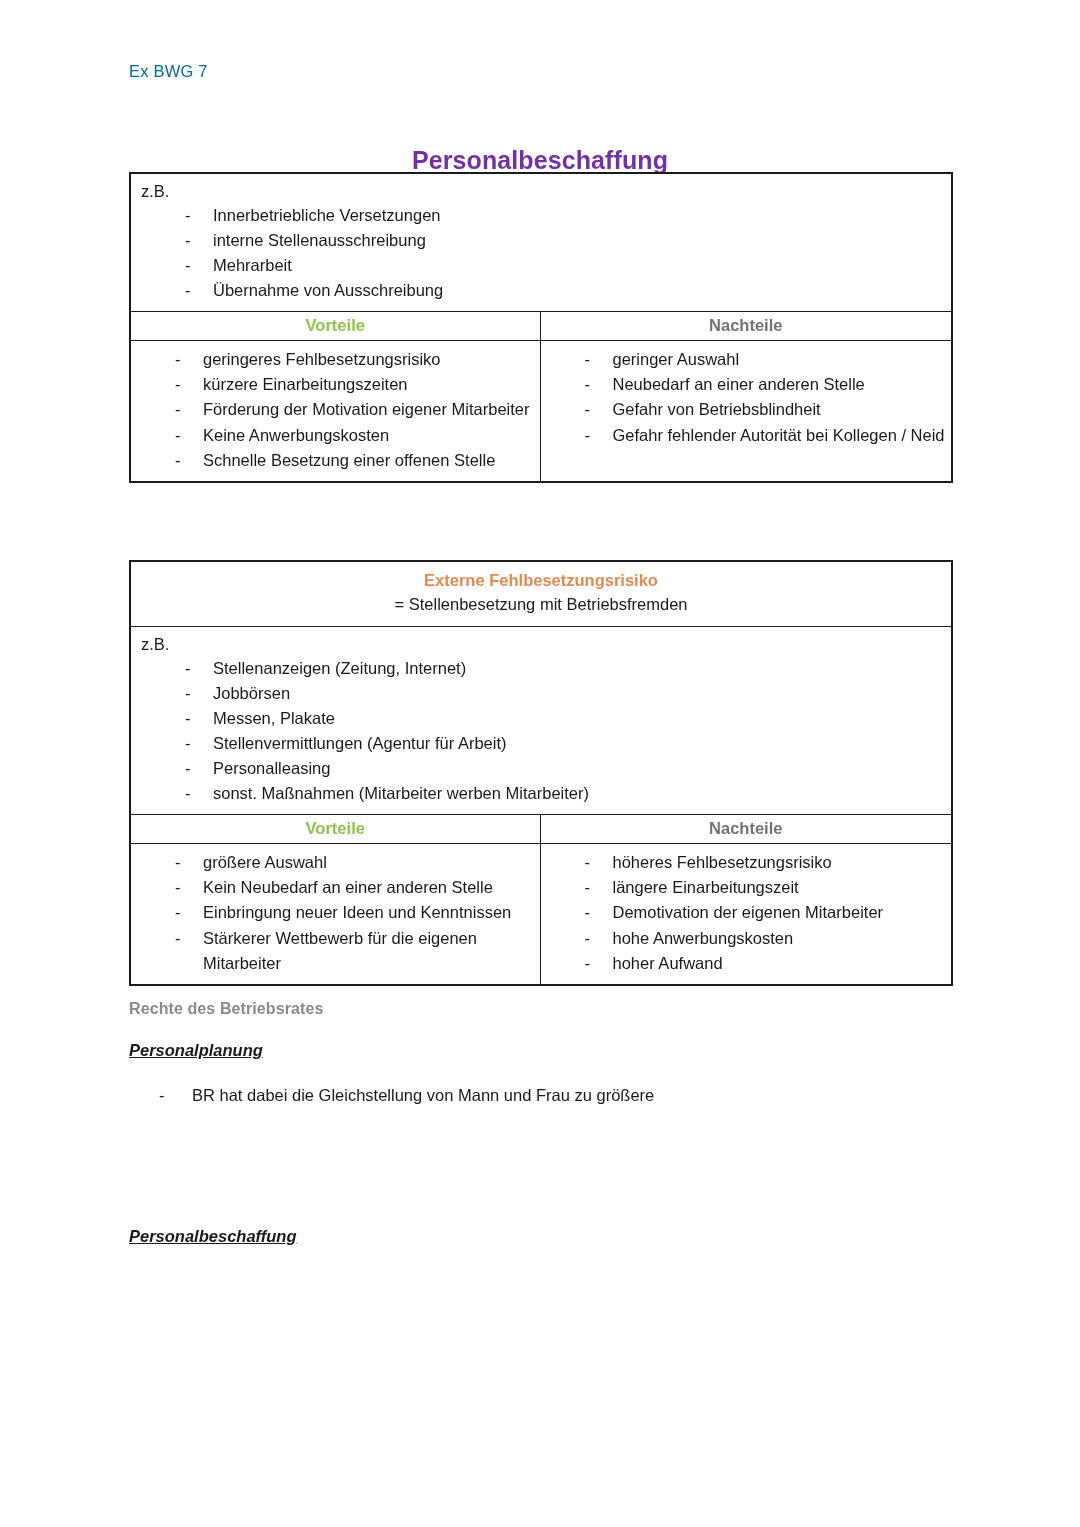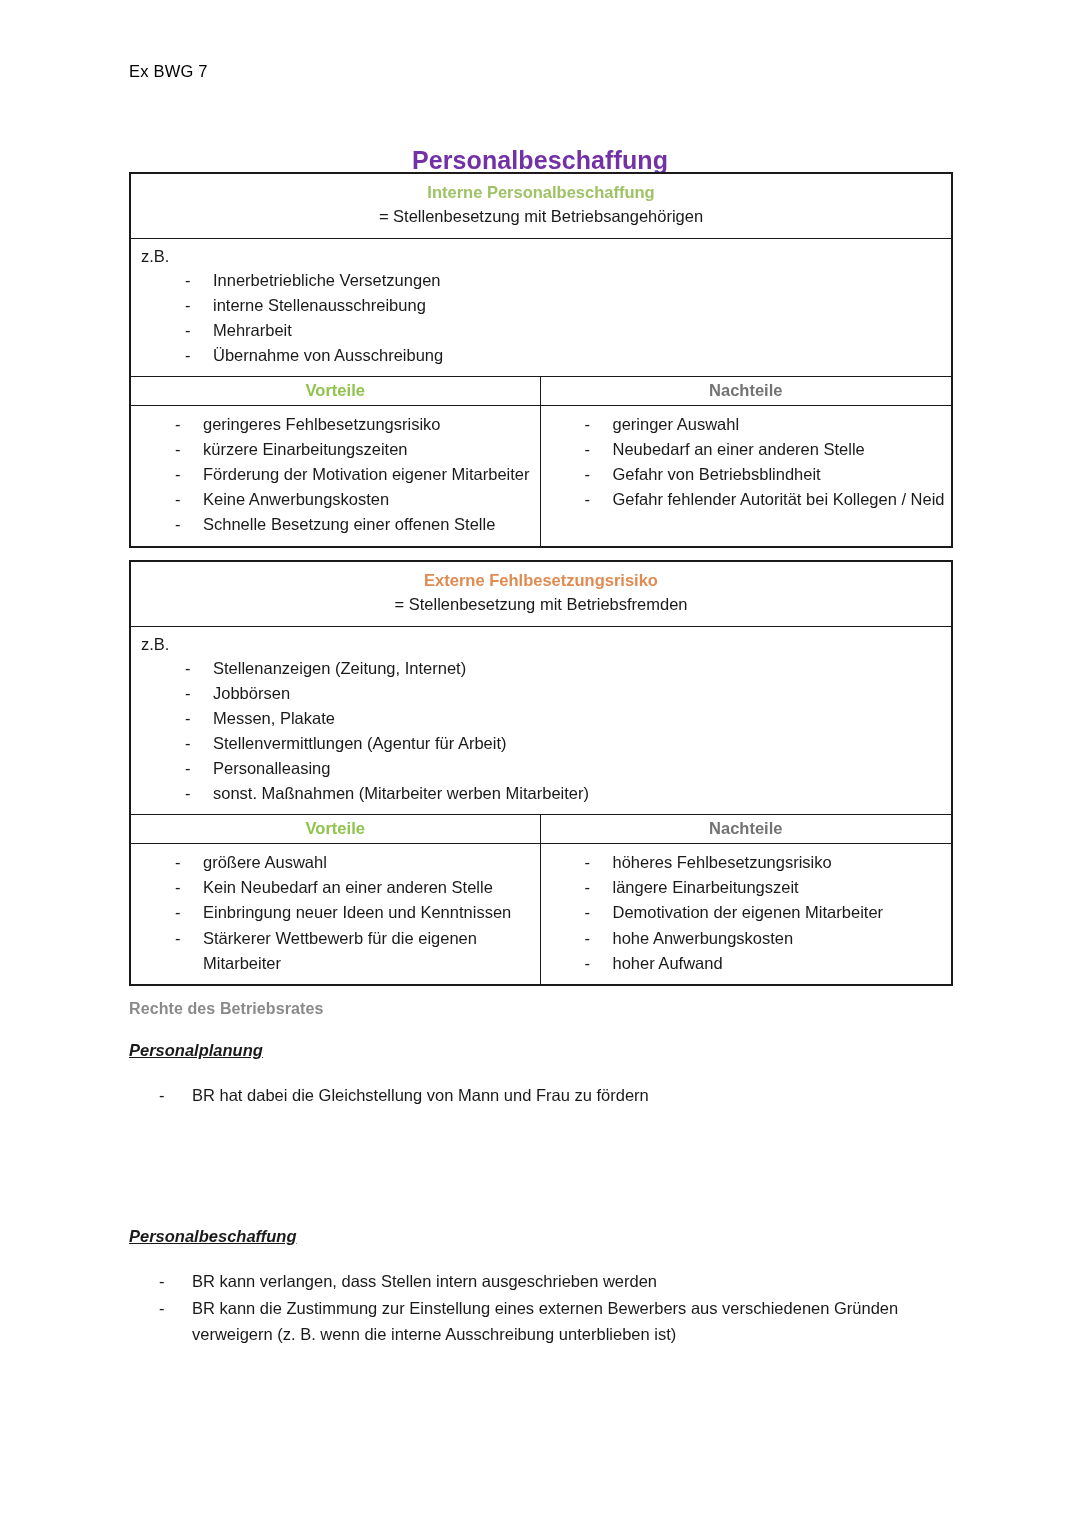--- a/index.html
+++ b/index.html
@@ -21,21 +21,21 @@
     left: 0; top: 0;
     width: 1080px;
     height: 1527px;
     padding: 0;
   }
   .header-label {
     position: absolute;
     left: 129px;
     top: 62px;
     font-size: 16.5px;
-    color: #000000;
+    color: #0369a1;
     letter-spacing: 0.2px;
   }
   .doc-title {
     position: absolute;
     left: 129px;
     top: 129px;
     width: 822px;
     text-align: center;
     font-size: 25px;
     font-weight: bold;
@@ -160,26 +160,20 @@
   <div class="header-label">Ex BWG 7</div>
 
   <h1 class="doc-title">Personalbeschaffung</h1>
 
   <table class="tbl" style="top:172px;">
     <colgroup>
         <col style="width:410px;">
         <col style="width:412px;">
       </colgroup>
     <tbody>
-      <tr>
-        <td class="tbl-head-cell" colspan="2">
-          <div class="head-title green">Interne Personalbeschaffung</div>
-          <div class="head-sub">= Stellenbesetzung mit Betriebsangehörigen</div>
-        </td>
-      </tr>
       <tr>
         <td class="zb-cell" colspan="2">
           <div class="zb-label">z.B.</div>
           <ul class="dashlist indented">
             <li>Innerbetriebliche Versetzungen</li>
             <li>interne Stellenausschreibung</li>
             <li>Mehrarbeit</li>
             <li>Übernahme von Ausschreibung</li>
           </ul>
         </td>
@@ -264,28 +258,22 @@
   <div class="sect" style="top:1041px;">
     <div class="sub-title">Personalplanung</div>
   </div>
 
   <div class="sect" style="top:1000px;">
     <div class="sect-title">Rechte des Betriebsrates</div>
   </div>
 
   <div class="sect" style="top:1082px;">
     <ul class="bodylist">
-      <li>BR hat dabei die Gleichstellung von Mann und Frau zu fördern</li>
+      <li>BR hat dabei die Gleichstellung von Mann und Frau zu größere</li>
     </ul>
   </div>
 
   <div class="sect" style="top:1227px;">
     <div class="sub-title">Personalbeschaffung</div>
   </div>
 
-  <div class="sect" style="top:1268px;">
-    <ul class="bodylist">
-      <li>BR kann verlangen, dass Stellen intern ausgeschrieben werden</li>
-      <li>BR kann die Zustimmung zur Einstellung eines externen Bewerbers aus verschiedenen Gründen verweigern (z. B. wenn die interne Ausschreibung unterblieben ist)</li>
-    </ul>
-  </div>
 
 </div>
 
 </body></html>

